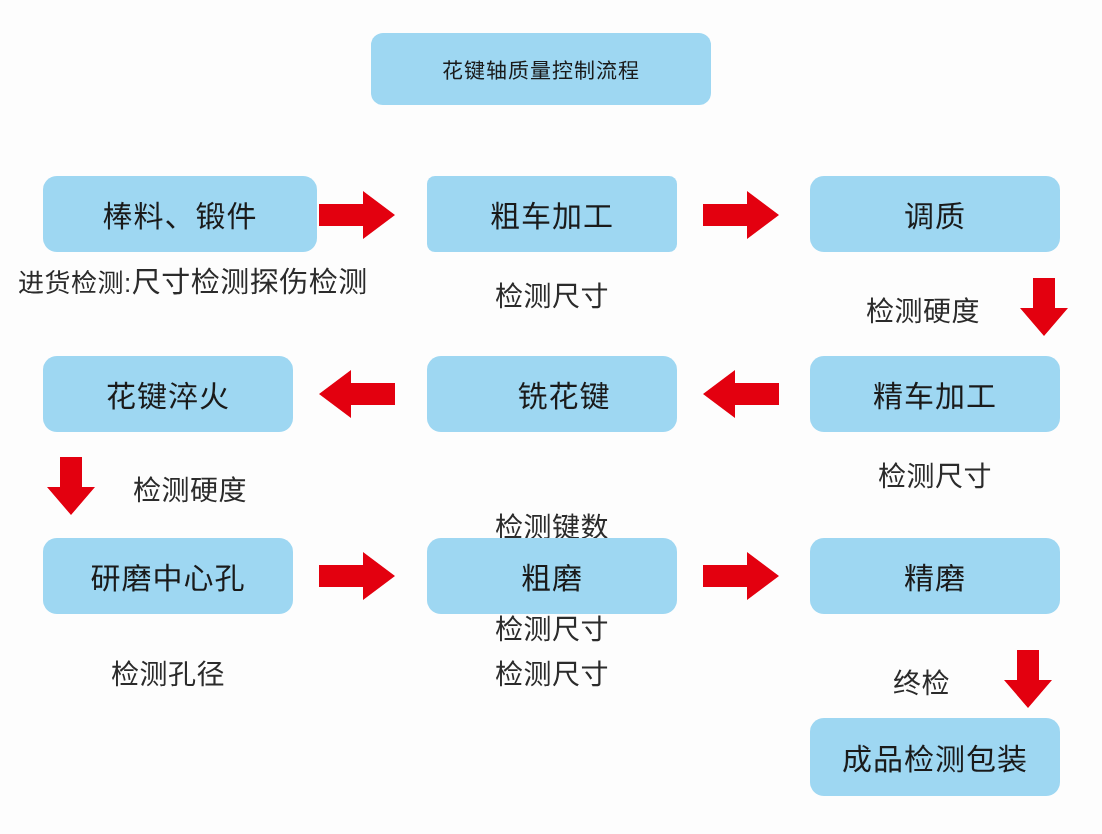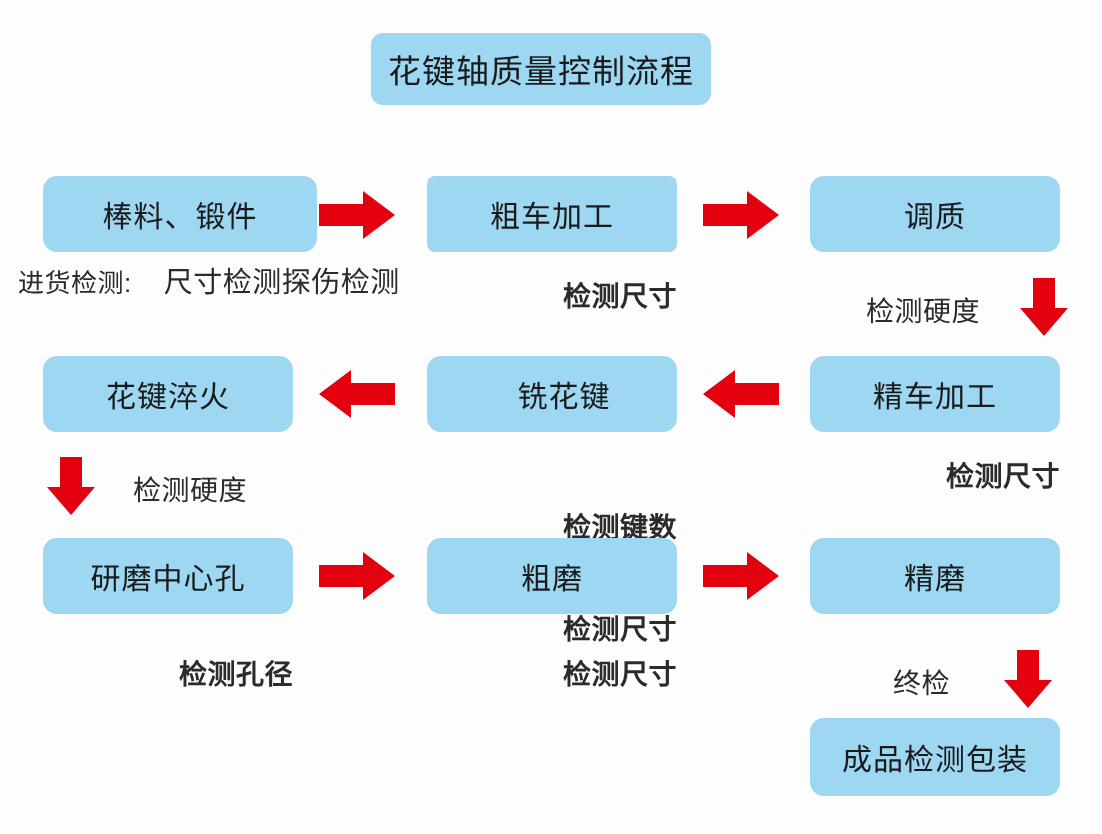--- a/index.html
+++ b/index.html
@@ -25,36 +25,35 @@
     border-radius: 14px;
     display: flex;
     align-items: center;
     justify-content: center;
     color: #1a1a1a;
     font-size: 30px;
     letter-spacing: 1px;
     box-sizing: border-box;
   }
   .node.title-node {
-    font-size: 33px;
+    font-size: 21px;
     border-radius: 12px;
   }
 
   
   .caption {
     position: absolute;
     color: #2b2b2b;
     font-size: 28px;
     line-height: 34px;
     white-space: pre;
     letter-spacing: 0.5px;
   }
   .caption.centered {
-    text-align: right;
-    font-weight: bold;
+    text-align: center;
   }
   .caption-stack {
     position: absolute;
     display: flex;
     align-items: center;
     color: #2b2b2b;
     letter-spacing: 0.5px;
   }
   .caption-stack .prefix {
     font-size: 26px;
@@ -113,21 +112,21 @@
       <polygon points="0,13 44,13 44,0 76,24 44,48 44,35 0,35" fill="#e3000f"></polygon>
     </svg>
   </div>
 
   <div class="arrow" style="left:703px; top:191px;">
     <svg width="76" height="48" viewBox="0 0 76 48" aria-hidden="true">
       <polygon points="0,13 44,13 44,0 76,24 44,48 44,35 0,35" fill="#e3000f"></polygon>
     </svg>
   </div>
 
-  <div class="caption-stack" style="left:18px; top:266px;gap:32px;">
+  <div class="caption-stack" style="left:18px; top:266px;">
     <span class="prefix">进货检测:</span>
     <span class="lines">
       <span>尺寸检测</span>
       <span>探伤检测</span>
     </span>
   </div>
 
   <div class="caption centered" style="left:427px; top:280px; width:250px;">检测尺寸</div>
 
   <div class="inline-row" style="left:866px; top:278px;">

